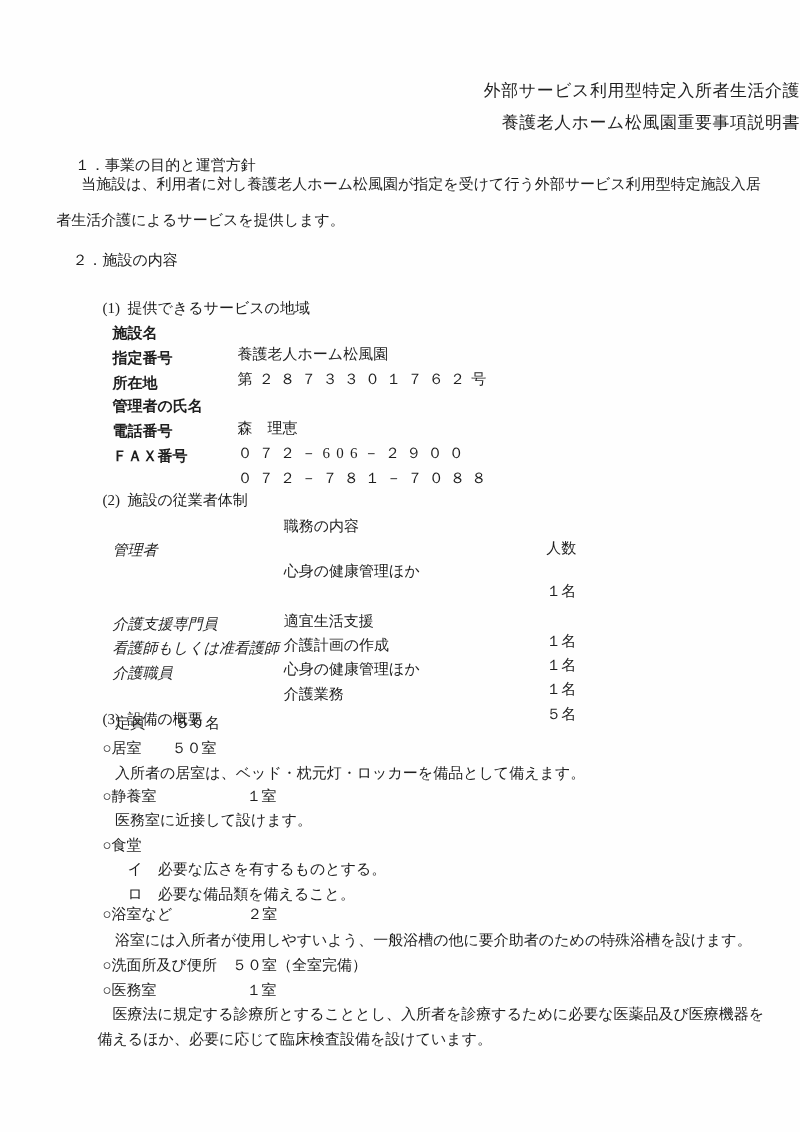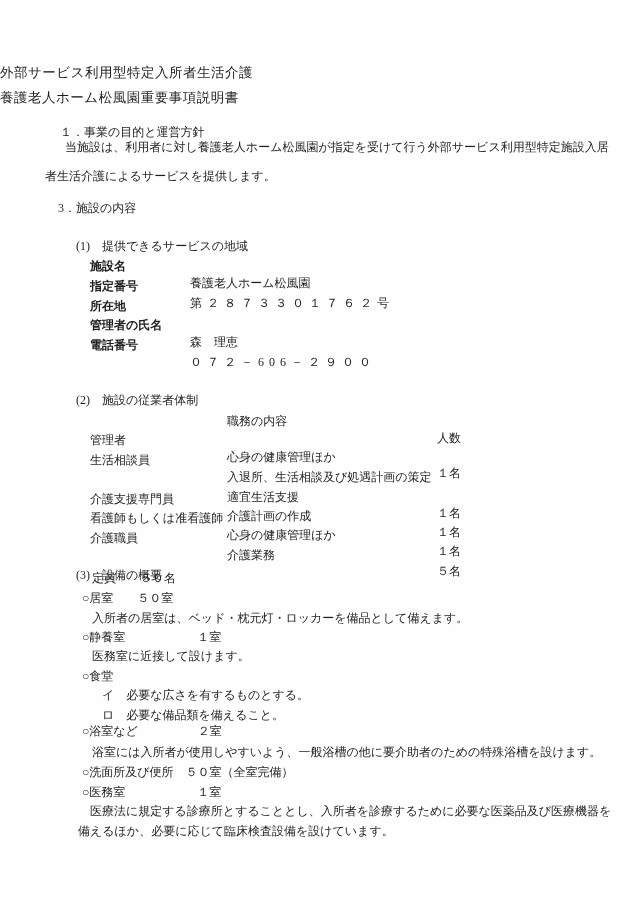--- a/index.html
+++ b/index.html
@@ -5,43 +5,43 @@
   html,body { margin:0; padding:0; background:#ffffff; }
   .page {
     position:relative;
     width:640px; height:906px;
     background:#fefefe;
     font-family:"Liberation Serif","DejaVu Serif",serif;
     font-size:12px;
     color:#1e1e1e;
     overflow:hidden;
   }
-  .ln { position:absolute; left:0; right:0; white-space:pre; line-height:1.4; }
-  .title { text-align:left; font-size:13.5px; letter-spacing:0.5px; }
+  .ln { position:absolute; left:0; right:0; white-space:pre; line-height:1.4;text-align:center; }
+  .title { text-align:right; font-size:13.5px; letter-spacing:0.5px; }
   .marker { display:inline-block; width:26px; }
   .kv-label { position:absolute; left:90px;font-weight:bold; }
   .kv-value { position:absolute; left:190px; }
   .wide { letter-spacing:5px; }
-  .c-role  { position:absolute; left:90px; }
+  .c-role  { position:absolute; left:90px;font-style:italic; }
   .c-duty  { position:absolute; left:227px; }
   .c-count { position:absolute; left:437px; }
 </style>
 </head>
 <body>
 
 <div class="page">
 
   <div class="ln title" style="top:64px">外部サービス利用型特定入所者生活介護</div>
   <div class="ln title" style="top:89px">養護老人ホーム松風園重要事項説明書</div>
 
   <div class="ln" style="top:124px; left:60px; right:auto">１．事業の目的と運営方針</div>
   <div class="ln" style="top:139px; left:65px; right:auto">当施設は、利用者に対し養護老人ホーム松風園が指定を受けて行う外部サービス利用型特定施設入居</div>
   <div class="ln" style="top:168px; left:45px; right:auto">者生活介護によるサービスを提供します。</div>
 
-  <div class="ln" style="top:200px; left:58px; right:auto">3．施設の内容</div>
+  <div class="ln" style="top:200px; left:58px; right:auto">２．施設の内容</div>
 
   <div class="ln" style="top:221px; left:64px; right:auto">
     <span class="marker">(1)</span><span>提供できるサービスの地域</span>
   </div>
 
   <div class="ln" style="top:241px">
     <span class="kv-label">施設名</span>
     <span class="kv-value">養護老人ホーム松風園</span>
   </div>
   <div class="ln" style="top:261px">
@@ -52,38 +52,37 @@
     <span class="kv-label">所在地</span>
   </div>
   <div class="ln" style="top:300px">
     <span class="kv-label">管理者の氏名</span>
     <span class="kv-value">森　理恵</span>
   </div>
   <div class="ln" style="top:320px">
     <span class="kv-label">電話番号</span>
     <span class="kv-value wide">０７２－606－２９００</span>
   </div>
+  <div class="ln" style="top:340px">
+    <span class="kv-label">ＦＡＸ番号</span>
+    <span class="kv-value wide">０７２－７８１－７０８８</span>
+  </div>
 
   <div class="ln" style="top:375px; left:64px; right:auto">
     <span class="marker">(2)</span><span>施設の従業者体制</span>
   </div>
 
   <div class="ln" style="top:396px">
     <span class="c-duty">職務の内容</span>
     <span class="c-count">人数</span>
   </div>
   <div class="ln" style="top:415px">
     <span class="c-role">管理者</span>
     <span class="c-duty">心身の健康管理ほか</span>
     <span class="c-count">１名</span>
-  </div>
-  <div class="ln" style="top:435px">
-    <span class="c-role">生活相談員</span>
-    <span class="c-duty">入退所、生活相談及び処遇計画の策定</span>
-    <span class="c-count"></span>
   </div>
   <div class="ln" style="top:455px">
     <span class="c-role"></span>
     <span class="c-duty">適宜生活支援</span>
     <span class="c-count">１名</span>
   </div>
   <div class="ln" style="top:474px">
     <span class="c-role">介護支援専門員</span>
     <span class="c-duty">介護計画の作成</span>
     <span class="c-count">１名</span>

